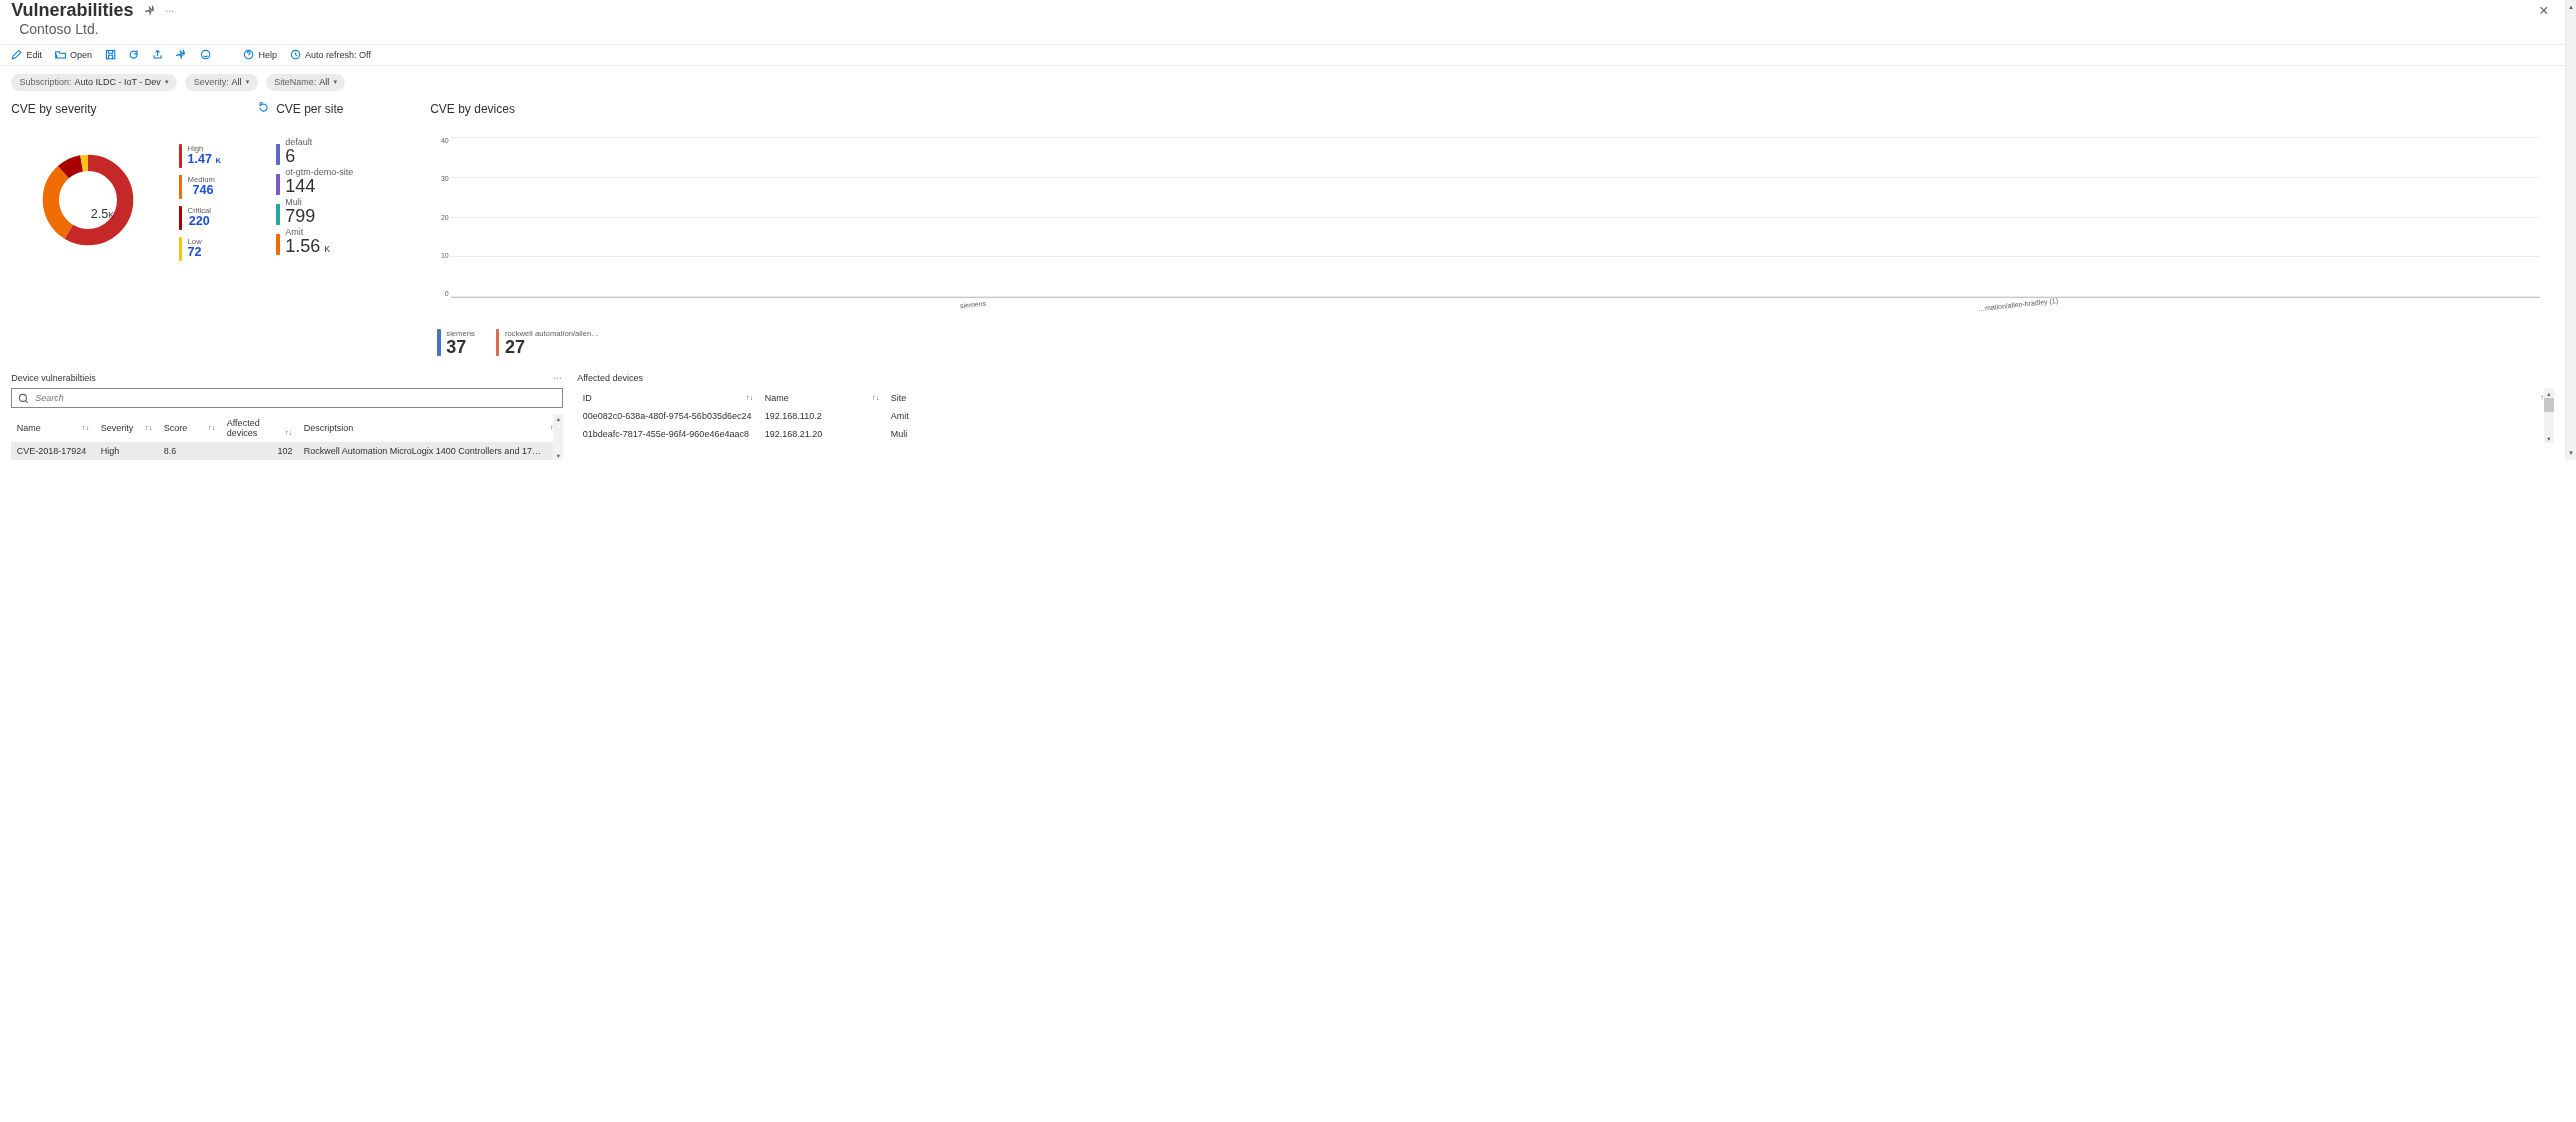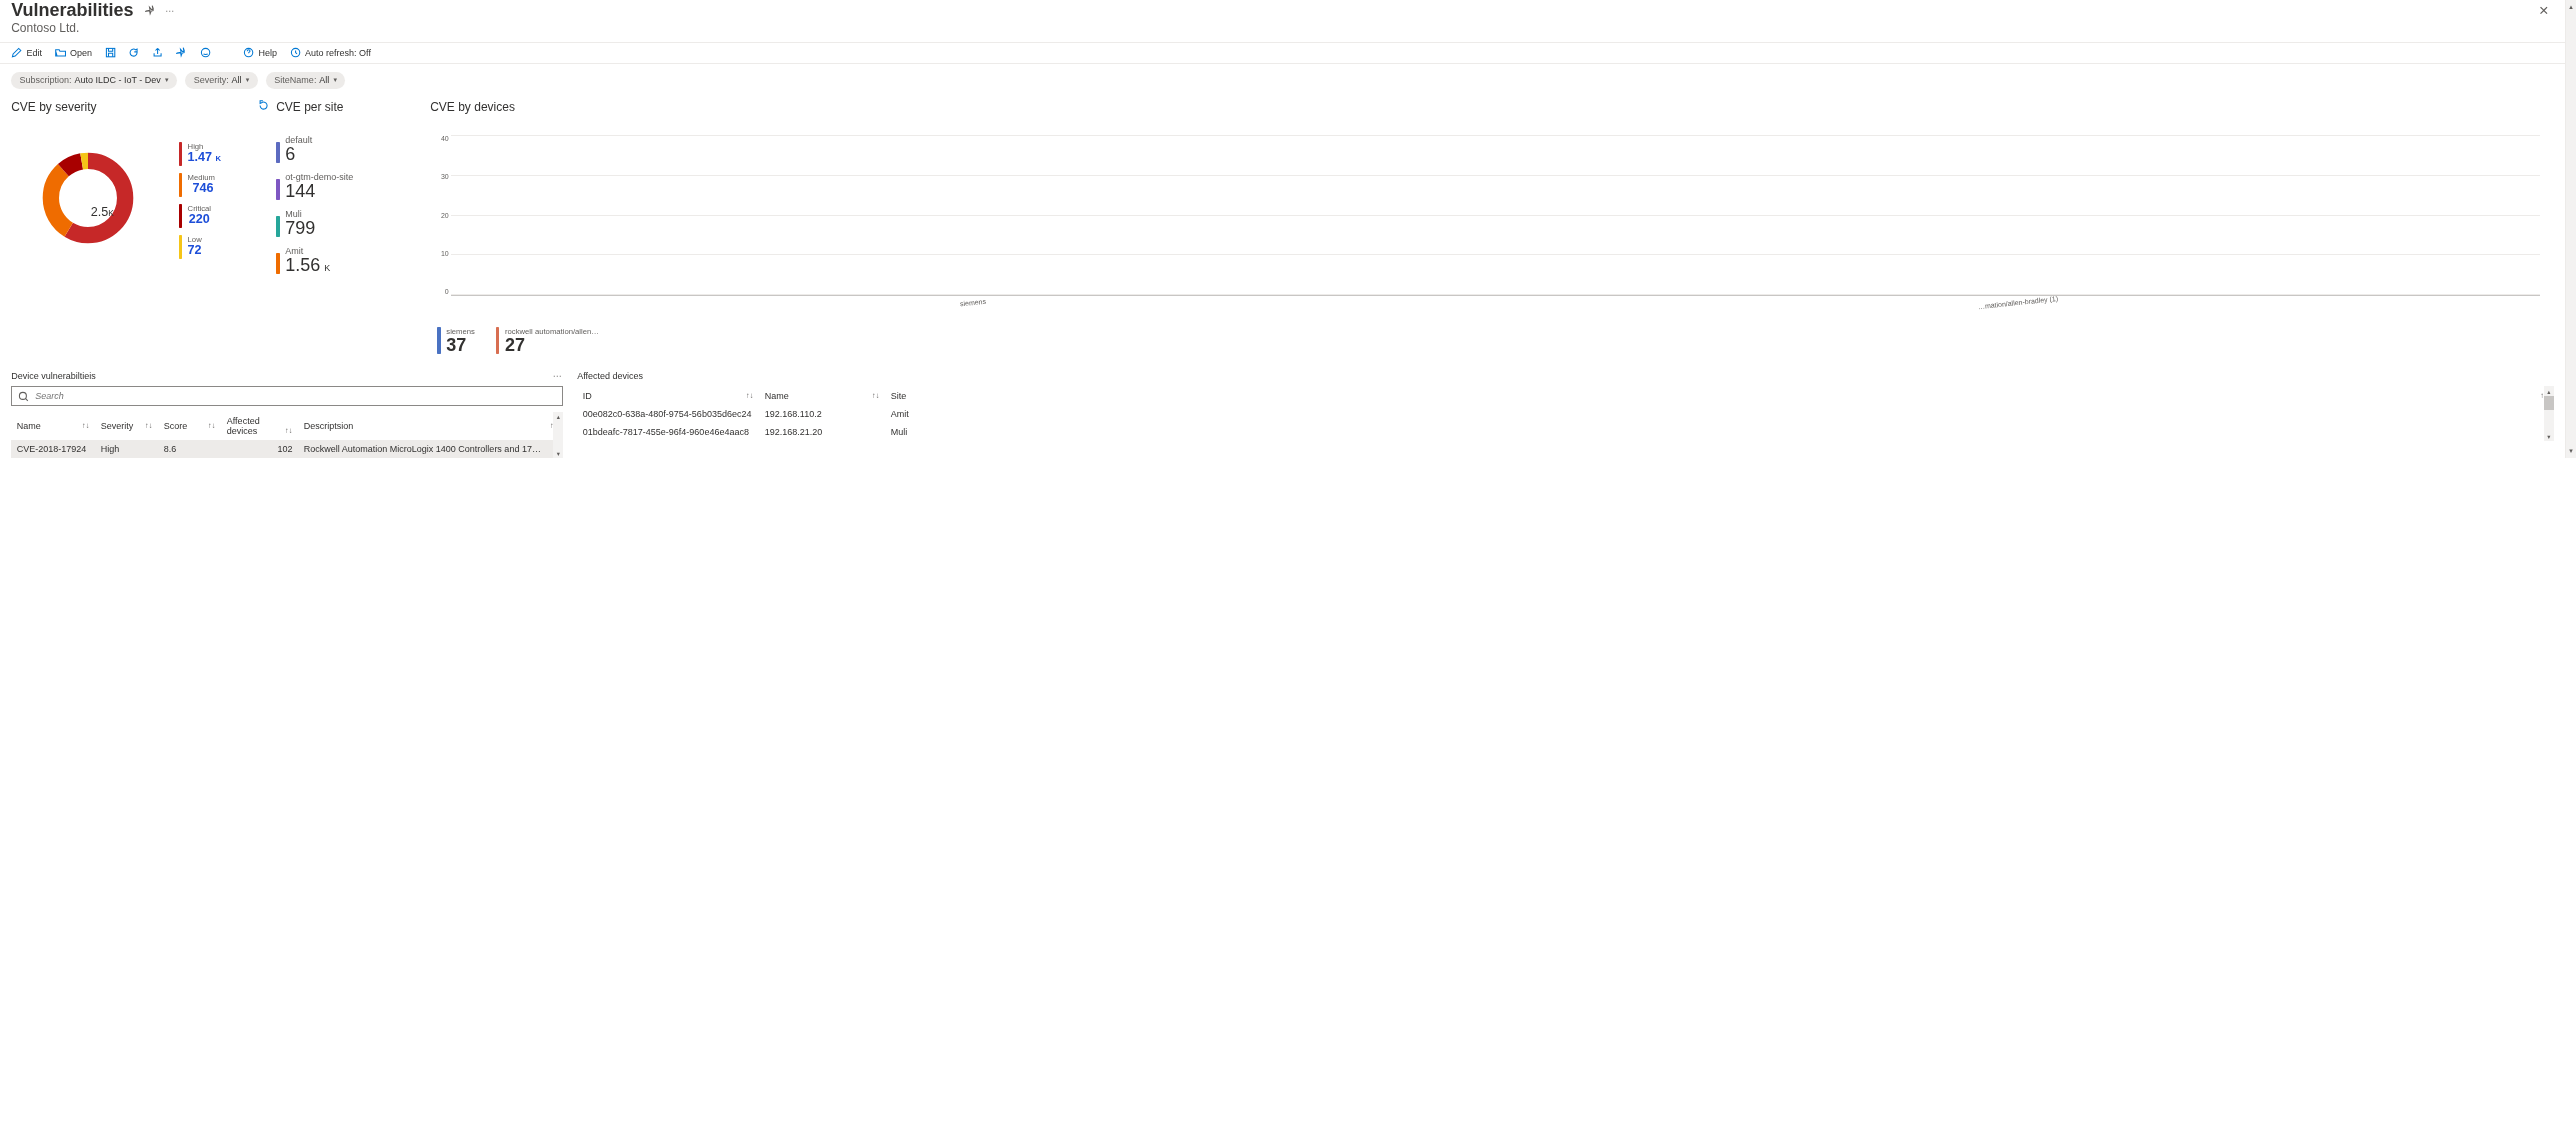--- a/index.html
+++ b/index.html
@@ -41,21 +41,21 @@
   
   .breadcrumb { padding:7px 11.2px 1.4px; font-size:9px; }
   .breadcrumb a { color: var(--blue); text-decoration:none; }
   .breadcrumb .sep { color:#a19f9d; margin:0 2.8px; }
 
   
   .title-row { display:flex; align-items:center; padding:0 11.2px; }
   .title-row h1 { font-size:18px; font-weight:600; margin:0 7px 0 0; }
   .title-row .icon-btn { width:19.5px; height:19.5px; display:inline-flex; align-items:center; justify-content:center; color:#605e5c; cursor:pointer; border-radius:1.4px; }
   .title-row .close { margin-left:auto; font-size:12.6px; }
-  .subtitle { padding:0 11.2px 7px; color:var(--subtle); font-size:12px; }
+  .subtitle { padding:0 11.2px 7px; color:var(--subtle); font-size:14px;margin-left:8px; }
 
   
   .cmdbar {
     display:flex; align-items:center; gap:12.6px;
     padding:4.2px 11.2px;
     border-top:0.7px solid var(--border);
     border-bottom:0.7px solid var(--border);
   }
   .cmd { display:inline-flex; align-items:center; gap:4.2px; color:var(--text); cursor:pointer; }
   .cmd svg, .cmd .glyph { color:var(--blue); }
@@ -92,21 +92,21 @@
   .donut-center { position:absolute; top:50%; left:50%; transform:translate(-50%,-50%); font-size:12.6px; font-weight:400;}
   .donut-center small { font-size:8.4px;}
   .legend { display:flex; flex-direction:column; gap:7px; margin-top:7px;}
   .legend-item { display:flex; gap:5.6px; }
   .legend-bar { width:2.8px; border-radius:0.7px; align-self:stretch; min-height:24px;}
   .legend-label { font-size:7.7px; color:#605e5c;}
   .legend-value { font-size:12.6px; font-weight:700; color:#1d4ed8; line-height:1;text-align:right;}
   .legend-value small { font-size:7.7px; margin-left:1.4px;}
 
   
-  .site-list { display:flex; flex-direction:column; gap:9px; margin-top:5.6px;}
+  .site-list { display:flex; flex-direction:column; gap:2px; margin-top:5.6px;}
   .site-item { display:flex; gap:5.6px;}
   .site-bar { width:3.5px; border-radius:0.7px; align-self:flex-end; min-height:21px;}
   .site-label { font-size:9px; color:#605e5c;}
   .site-value { font-size:18px; font-weight:400; color:#323130; line-height:1;}
   .site-value small { font-size:9px; margin-left:1.4px;}
 
   
   .barchart { margin-top:2.8px; }
   .chart-area {
     height:161px; display:flex; border-bottom:0.7px solid #c8c6c4;

